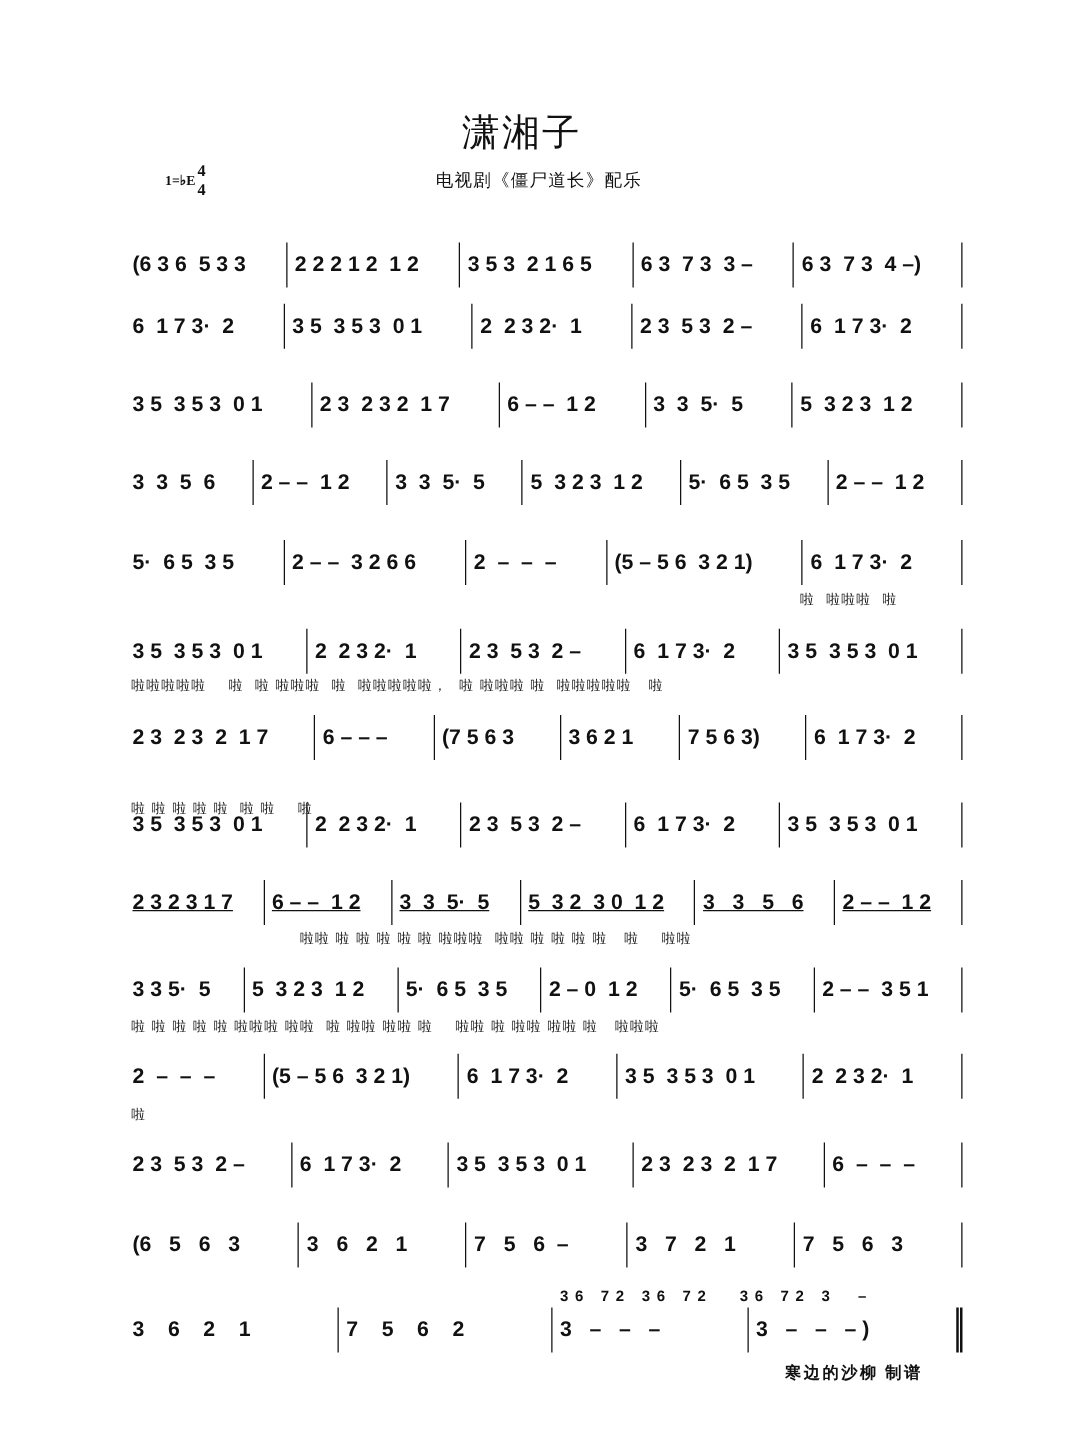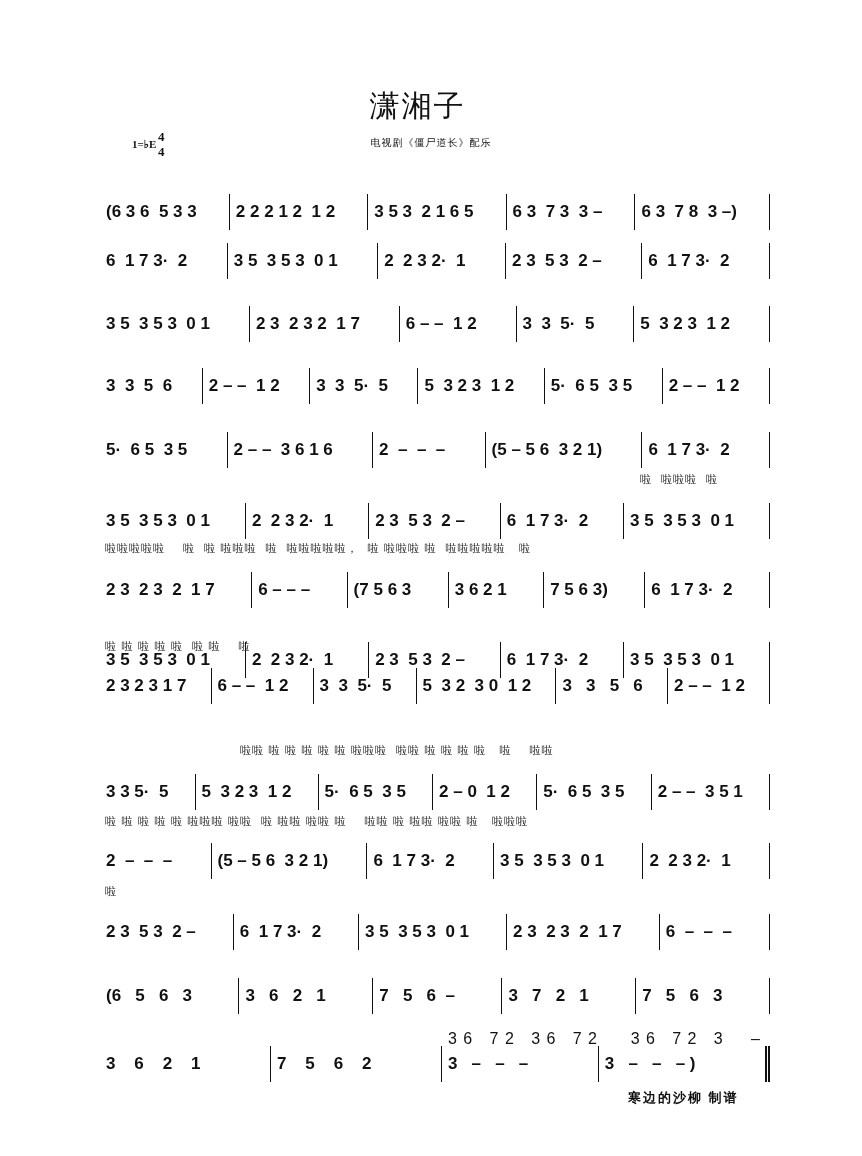--- a/index.html
+++ b/index.html
@@ -1,56 +1,56 @@
 <!DOCTYPE html>
 <html><head>
 <meta charset="utf-8">
 <style>
   html, body { margin: 0; padding: 0; background: #ffffff; }
   body { width: 862px; height: 1156px; position: relative; overflow: hidden;
          font-family: "Liberation Sans", "DejaVu Sans", sans-serif; color: #111; }
   .title { position: absolute; left: 0; width: 835px; top: 86px; text-align: center;
            font-family: Liberation Serif, serif; font-size: 30px; letter-spacing: 2px; }
   .subtitle { position: absolute; left: 0; width: 862px; top: 136px; text-align: center;
-              font-family: "DejaVu Serif", serif; font-size: 10px; letter-spacing: 1px; }
+              font-family: "DejaVu Serif", serif; font-size: 14px; letter-spacing: 1px; }
   .key { position: absolute; left: 116px; top: 138px; font-family: "Liberation Serif", serif;
          font-weight: bold; font-size: 11px; margin-left: 16px; }
   .timesig { position: absolute; left: 158px; top: 129px; font-family: "Liberation Serif", serif;
              font-weight: bold; font-size: 13px; line-height: 15px; text-align: center; }
   .timesig div:first-child { border-bottom: 0 solid transparent; }
   .row { position: absolute; left: 100px; width: 670px; height: 36px; display: flex; align-items: center; }
   .lyric-row { position: absolute; left: 100px; width: 670px; height: 18px;
                font-family: "DejaVu Serif", serif; font-size: 11px; color: #222; white-space: pre;
                letter-spacing: 1px; }
   .bar { display: flex; align-items: center; height: 36px; border-right: 1.5px solid #111; padding: 0 6px;
          font-weight: bold; font-size: 17px; white-space: pre; flex: 1 1 auto; }
   .bar.final { border-right: 5px double #111; }
-  .footer { position: absolute; left: 628px; top: 1089px; font-family: Liberation Sans, sans-serif;
+  .footer { position: absolute; left: 628px; top: 1089px; font-family: Liberation Serif, serif;
             font-weight: bold; font-size: 13px; letter-spacing: 2px; }
-  .upper { position: absolute; left: 448px; top: 1030px; font-weight: normal; font-size: 16px;
+  .upper { position: absolute; left: 448px; top: 1030px; font-weight: bold; font-size: 12px;
            white-space: pre; letter-spacing: 1px; }
 </style>
 </head>
 <body>
 
 <div class="title">潇湘子</div>
 <div class="key">1=♭E</div>
 <div class="timesig">
   <div>4</div>
   <div>4</div>
 </div>
 <div class="subtitle">电视剧《僵尸道长》配乐</div>
 
 <div id="score">
     <div class="row" style="top: 180px; margin-top: 14px;">
       <div class="bar">(6 3 6  5 3 3</div>
       <div class="bar">2 2 2 1 2  1 2</div>
       <div class="bar">3 5 3  2 1 6 5</div>
       <div class="bar">6 3  7 3  3 –</div>
-      <div class="bar">6 3  7 8  3 –)</div>
+      <div class="bar">6 3  7 3  4 –)</div>
     </div>
     <div class="row" style="top: 243px;">
       <div class="bar">6  1 7 3·  2</div>
       <div class="bar">3 5  3 5 3  0 1</div>
       <div class="bar">2  2 3 2·  1</div>
       <div class="bar">2 3  5 3  2 –</div>
       <div class="bar">6  1 7 3·  2</div>
     </div>
     <div class="row" style="top: 306px;">
       <div class="bar">3 5  3 5 3  0 1</div>
@@ -62,21 +62,21 @@
     <div class="row" style="top: 368px;">
       <div class="bar">3  3  5  6</div>
       <div class="bar">2 – –  1 2</div>
       <div class="bar">3  3  5·  5</div>
       <div class="bar">5  3 2 3  1 2</div>
       <div class="bar">5·  6 5  3 5</div>
       <div class="bar">2 – –  1 2</div>
     </div>
     <div class="row" style="top: 432px;">
       <div class="bar">5·  6 5  3 5</div>
-      <div class="bar">2 – –  3 6 1 6</div>
+      <div class="bar">2 – –  3 2 6 6</div>
       <div class="bar">2  –  –  –</div>
       <div class="bar">(5 – 5 6  3 2 1)</div>
       <div class="bar">6  1 7 3·  2</div>
     </div>
     <div class="row" style="top: 503px;">
       <div class="bar">3 5  3 5 3  0 1</div>
       <div class="bar">2  2 3 2·  1</div>
       <div class="bar">2 3  5 3  2 –</div>
       <div class="bar">6  1 7 3·  2</div>
       <div class="bar">3 5  3 5 3  0 1</div>
@@ -89,21 +89,21 @@
       <div class="bar">7 5 6 3)</div>
       <div class="bar">6  1 7 3·  2</div>
     </div>
     <div class="row" style="top: 642px;">
       <div class="bar">3 5  3 5 3  0 1</div>
       <div class="bar">2  2 3 2·  1</div>
       <div class="bar">2 3  5 3  2 –</div>
       <div class="bar">6  1 7 3·  2</div>
       <div class="bar">3 5  3 5 3  0 1</div>
     </div>
-    <div class="row" style="top: 668px;">
+    <div class="row" style="top: 704px; text-decoration: underline;">
       <div class="bar">2 3 2 3 1 7</div>
       <div class="bar">6 – –  1 2</div>
       <div class="bar">3  3  5·  5</div>
       <div class="bar">5  3 2  3 0  1 2</div>
       <div class="bar">3   3   5   6</div>
       <div class="bar">2 – –  1 2</div>
     </div>
     <div class="row" style="top: 774px;">
       <div class="bar">3 3 5·  5</div>
       <div class="bar">5  3 2 3  1 2</div>

